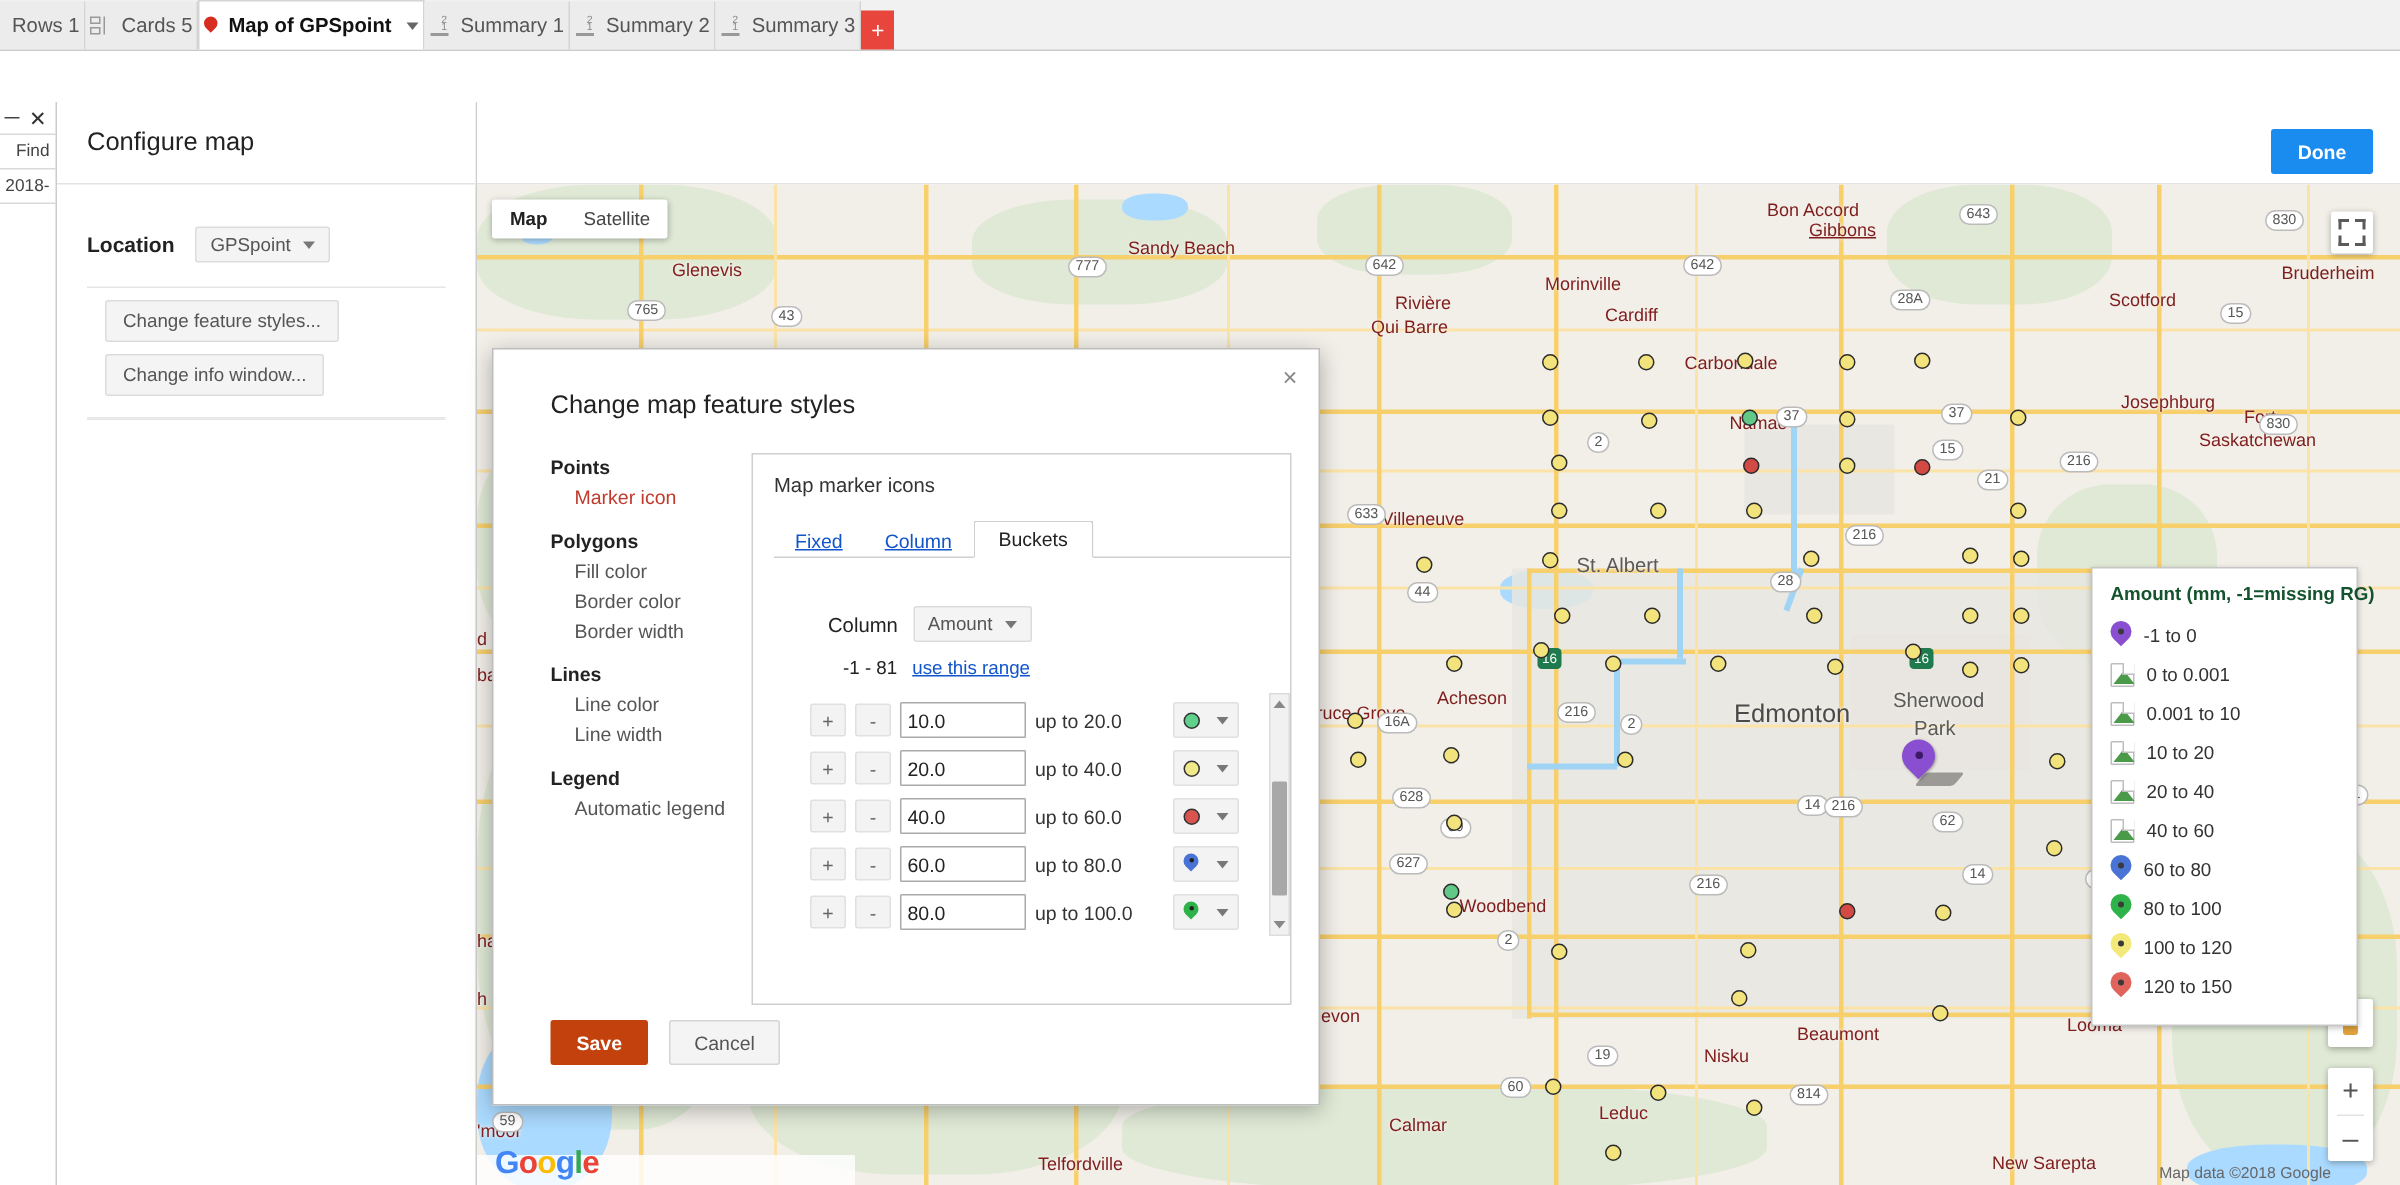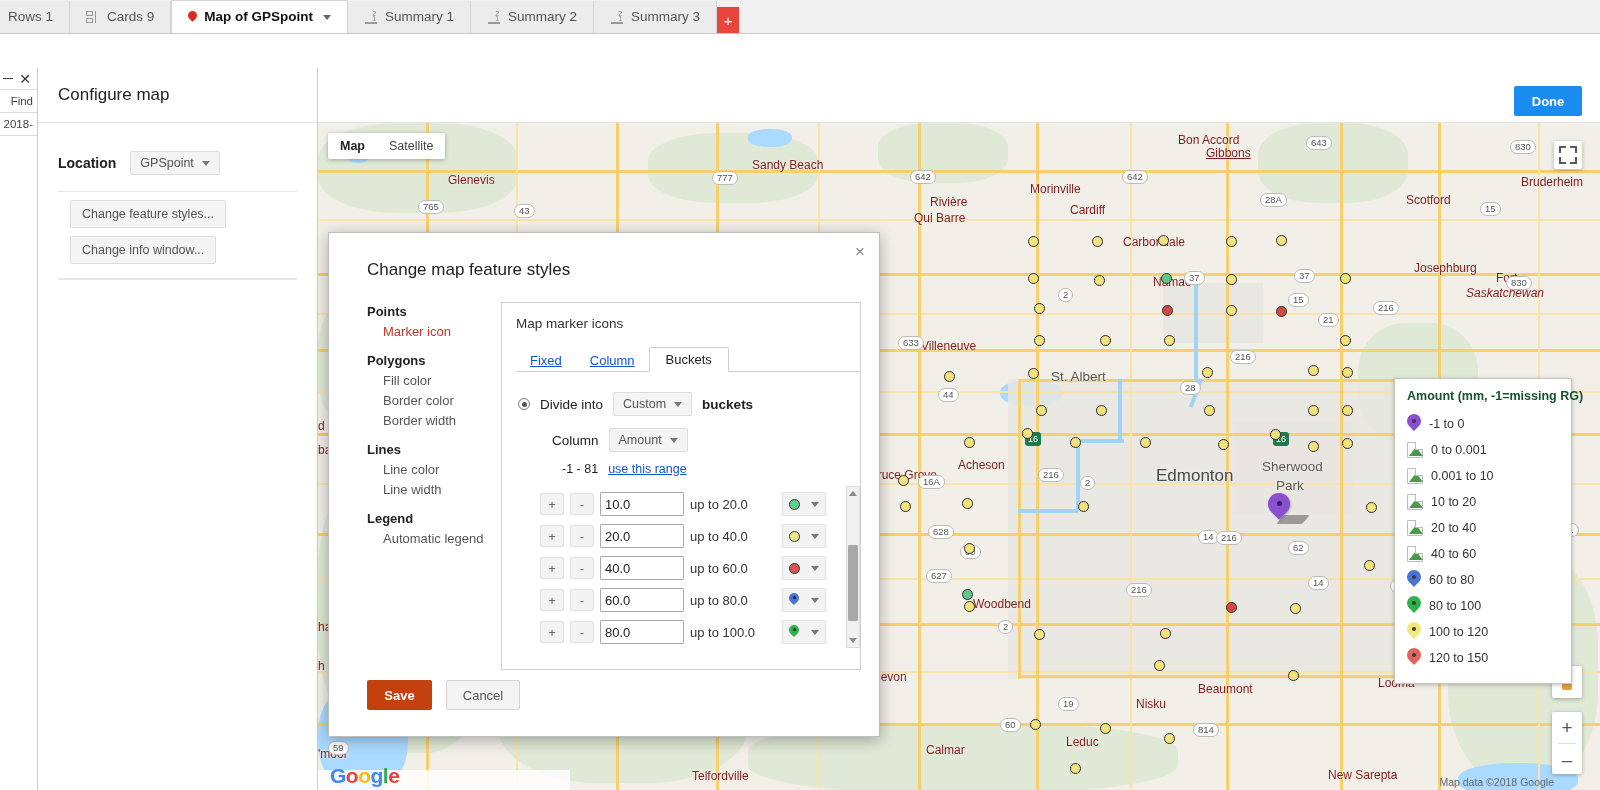--- a/index.html
+++ b/index.html
@@ -16,21 +16,21 @@
   #app { position: relative; width: 1600px; height: 790px; overflow: hidden; }
 
   
   .tabstrip {
     position: absolute; top: 0; left: 0; width: 1600px; height: 34px;
     background: #f1f1f1; border-bottom: 1px solid #c9c9c9;
     display: flex; align-items: flex-end;
   }
   .tab {
     height: 32px; display: flex; align-items: center; gap: 7px;
-    padding: 0 16px; font-size: 13.5px; color: #555;
+    padding: 0 3px; font-size: 13.5px; color: #555;
     border-right: 1px solid #d4d4d4;
     background: #ececec;
     white-space: nowrap;
     cursor: default;
   }
   .tab.first { padding-left: 8px; }
   .tab.active {
     background: #fff; color: #111; font-weight: bold;
     border-top: 1px solid #d4d4d4;
     border-left: 1px solid #d4d4d4;
@@ -392,21 +392,21 @@
   <div class="tabstrip">
     <div class="tab first">
       <span class="tlabel">Rows 1</span>
     </div>
     <div class="tab">
       <span class="ic-card">
           <i></i>
           <i></i>
           <i></i>
         </span>
-      <span class="tlabel">Cards 9</span>
+      <span class="tlabel">Cards 5</span>
     </div>
     <div class="tab active">
       <span class="ic-pin"></span>
       <span class="tlabel">Map of GPSpoint</span>
       <span class="caret"></span>
     </div>
     <div class="tab">
       <span class="ic-summary">
           <b>2</b>
           <b class="lo">1</b>
@@ -534,21 +534,21 @@
         <div class="maplabel" style="left: 1203px; top: 52px;">Bruderheim</div>
         <div class="maplabel" style="left: 712px; top: 59px;">Morinville</div>
         <div class="maplabel" style="left: 612px; top: 72px;">Rivière</div>
         <div class="maplabel" style="left: 596px; top: 88px;">Qui Barre</div>
         <div class="maplabel" style="left: 752px; top: 80px;">Cardiff</div>
         <div class="maplabel" style="left: 1088px; top: 70px;">Scotford</div>
         <div class="maplabel" style="left: 1096px; top: 138px;">Josephburg</div>
         <div class="maplabel" style="left: 805px; top: 112px;">Carbondale</div>
         <div class="maplabel" style="left: 835px; top: 152px;">Namao</div>
         <div class="maplabel" style="left: 1178px; top: 148px;">Fort</div>
-        <div class="maplabel" style="left: 1148px; top: 163px; font-style: italic;">Saskatchewan</div>
+        <div class="maplabel" style="left: 1148px; top: 163px;">Saskatchewan</div>
         <div class="maplabel" style="left: 603px; top: 216px;">Villeneuve</div>
         <div class="maplabel mid" style="left: 733px; top: 246px;">St. Albert</div>
         <div class="maplabel" style="left: 640px; top: 335px;">Acheson</div>
         <div class="maplabel" style="left: 545px; top: 345px;">Spruce Grove</div>
         <div class="maplabel big" style="left: 838px; top: 343px;">Edmonton</div>
         <div class="maplabel mid" style="left: 944px; top: 336px;">Sherwood</div>
         <div class="maplabel mid" style="left: 958px; top: 355px;">Park</div>
         <div class="maplabel" style="left: 1105px; top: 360px;">Ardrossan</div>
         <div class="maplabel" style="left: 655px; top: 474px;">Woodbend</div>
         <div class="maplabel" style="left: 554px; top: 547px;">Devon</div>
@@ -790,29 +790,20 @@
         </div>
       <div class="style-panel">
         <div class="mm-title">Map marker icons</div>
         <div class="tabs-row">
           <div class="stab">Fixed</div>
           <div class="stab">Column</div>
           <div class="stab active">Buckets</div>
           <div class="filler"></div>
         </div>
         <div class="panel-inner">
-          <div class="divide-row">
-            <span class="radio"></span>
-            <span>Divide into</span>
-            <span class="minibtn">
-              <span>Custom</span>
-              <span class="caret"></span>
-            </span>
-            <span style="font-weight:bold">buckets</span>
-          </div>
           <div class="col-row">
             <span>Column</span>
             <span class="minibtn">
               <span>Amount</span>
               <span class="caret"></span>
             </span>
           </div>
           <div class="range-row">
             <span>-1 - 81</span>
             <span class="lnk">use this range</span>

